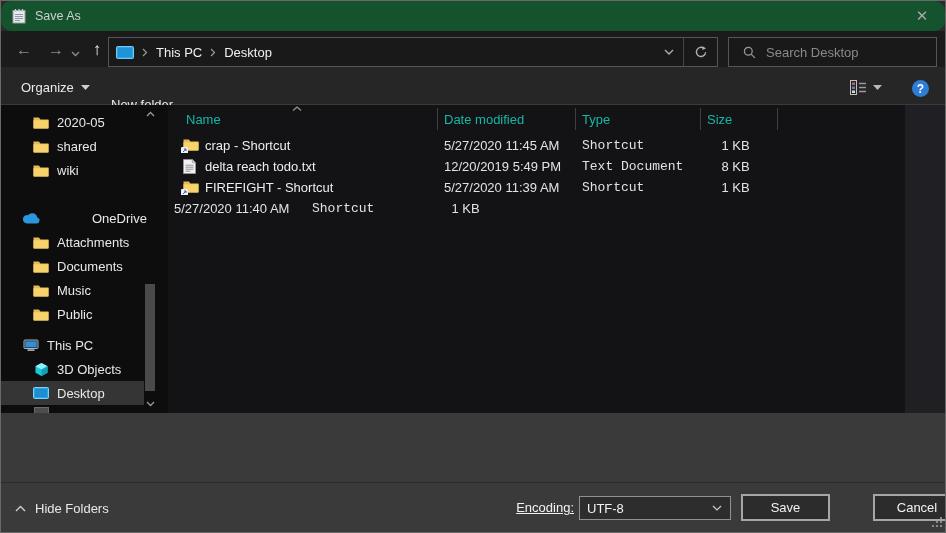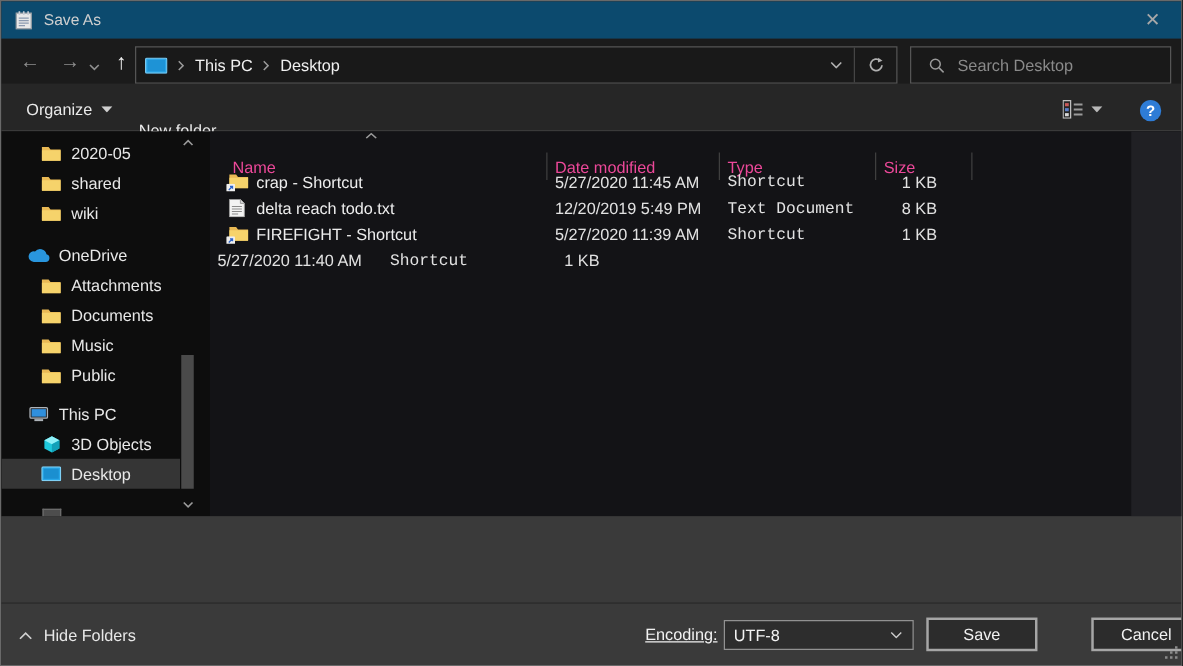--- a/index.html
+++ b/index.html
@@ -1,21 +1,21 @@
 <!DOCTYPE html>
 <html><head>
 <meta charset="utf-8">
 <style>
   * { margin:0; padding:0; box-sizing:border-box; }
   html,body { background:#000; }
   body { width:946px; height:533px; font-family:"Liberation Sans", sans-serif; -webkit-font-smoothing:antialiased; }
   .window { position:relative; width:946px; height:533px; background:#2b2b2b; border:1px solid #696969; overflow:hidden; font-size:13px; color:#e6e6e6; }
 
   
-  .titlebar { position:absolute; left:0; top:0; width:100%; height:30px; background:#0c4a6e; display:flex; align-items:center; }
+  .titlebar { position:absolute; left:0; top:0; width:100%; height:30px; background:#14532d; display:flex; align-items:center;border-radius:10px; }
   .title-icon { margin-left:10px; width:16px; height:16px; display:inline-flex; }
   .title-text { margin-left:8px; color:#cfcfcf; font-size:12.5px; }
   .close-btn { position:absolute; right:0; top:0; width:46px; height:30px; display:flex; align-items:center; justify-content:center; color:#a8a8a8; font-size:15px; cursor:default; }
 
   
   .navbar { position:absolute; left:0; top:30px; width:100%; height:36px; background:#1b1b1b; }
   .nav-btn { position:absolute; top:38px; height:22px; display:flex; align-items:center; justify-content:center; color:#8f8f8f; font-size:16px; }
   .nav-back { left:10px; width:26px; }
   .nav-fwd { left:42px; width:26px; }
   .nav-hist { left:66px; width:16px; top:42px; }
@@ -39,38 +39,38 @@
   .tb-organize .dd { margin-left:7px; display:inline-flex; }
   .tb-newfolder { left:110px;margin-top:17px; }
   .tb-view { position:absolute; left:849px; top:79px; display:flex; align-items:center; }
   .tb-view .dd { margin-left:6px; display:inline-flex; }
   .help-btn { position:absolute; left:911px; top:79px; width:17px; height:17px; border-radius:50%; background:#2e7cd6; color:#fff; font-size:12px; font-weight:bold; display:flex; align-items:center; justify-content:center; }
 
   
   .tree { position:absolute; left:0; top:104px; width:167px; height:308px; background:#0d0d0d; overflow:hidden; }
   .tree-inner { position:absolute; left:0; top:5px; width:143px; }
   .tree-row { position:relative; height:24px; display:flex; align-items:center; color:#e8e8e8; }
-  .tree-row.gap6 { margin-top:10px; }
+  .tree-row.gap6 { margin-top:24px;gap:45px; }
   .tree-row.gap7 { margin-top:7px; }
   .tree-row.selected { background:#353535; }
   .tree-row .ticon { display:inline-flex; width:18px; justify-content:center; }
   .ind1 .ticon { margin-left:21px; }
   .ind2 .ticon { margin-left:31px; }
   .tree-row .tlabel { margin-left:7px; white-space:nowrap; }
   .tree-sliver { position:absolute; left:33px; top:302px; width:15px; height:8px; background:#4d4d4d; border:1px solid #6b6b6b; border-bottom:none; }
   .tree-scroll-up, .tree-scroll-down { position:absolute; left:141px; width:16px; height:14px; display:flex; align-items:center; justify-content:center; color:#9a9a9a; }
   .tree-scroll-up { top:2px; }
   .tree-scroll-down { top:292px; }
   .tree-thumb { position:absolute; left:144px; top:179px; width:10px; height:107px; background:#4a4a4a; }
 
   
   .content { position:absolute; left:167px; top:104px; width:779px; height:308px; background:#131316; overflow:hidden; }
   .scroll-track { position:absolute; right:0; top:0; width:42px; height:100%; background:#202024; }
   .sort-caret { position:absolute; left:124px; top:1px; color:#9a9a9a; display:inline-flex; }
-  .cols { position:absolute; left:0; top:17px; width:737px; height:22px; display:flex; color:#ec4899; }
+  .cols { position:absolute; left:0; top:3px; width:737px; height:22px; display:flex; color:#14b8a6; }
   .cols .col { border-right:1px solid #3f3f3f; display:flex; align-items:center; padding-left:6px; }
   .col-name { width:270px; padding-left:18px !important; }
   .col-date { width:138px; }
   .col-type { width:125px; }
   .col-size { width:77px; }
   .filerows { position:absolute; left:0; top:30px; width:737px; }
   .file-row { height:21px; display:flex; align-items:center; color:#ededed; }
   .fcell { white-space:nowrap; overflow:hidden; }
   .fc-name { width:270px; display:flex; align-items:center; padding-left:15px; }
   .fc-name .ficon { position:relative; display:inline-flex; width:16px; height:15px; margin-right:6px; }

